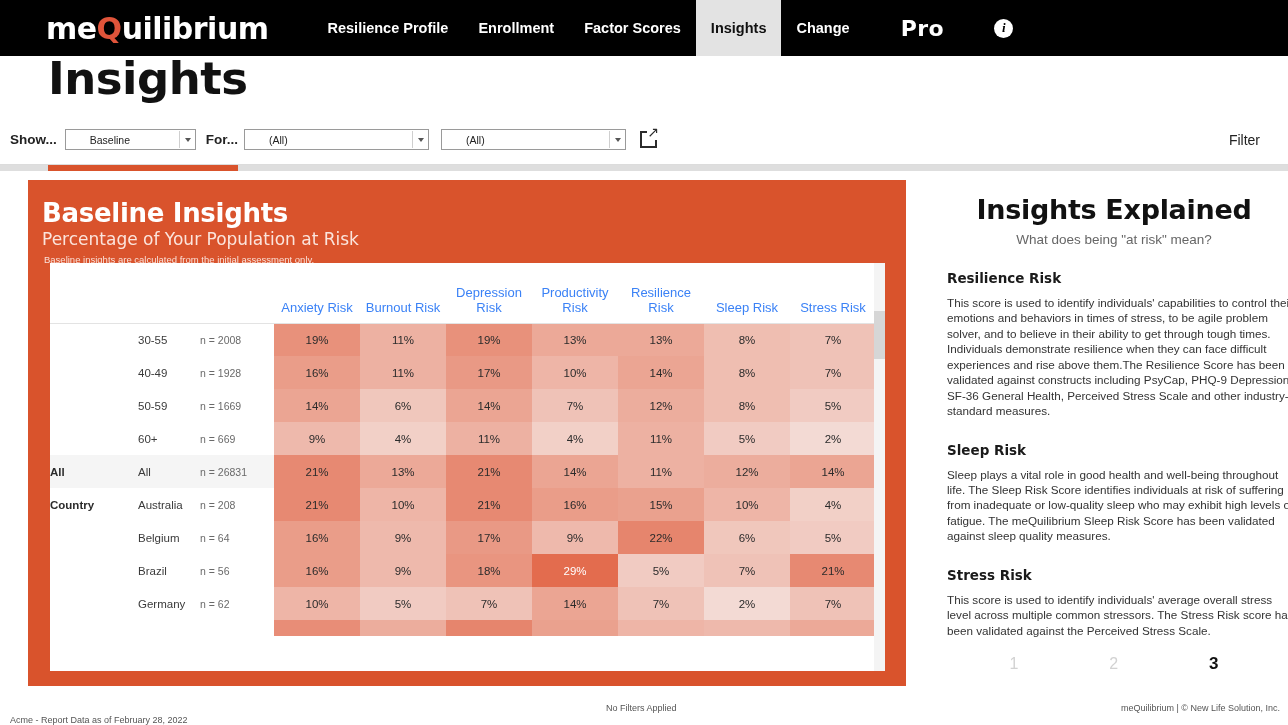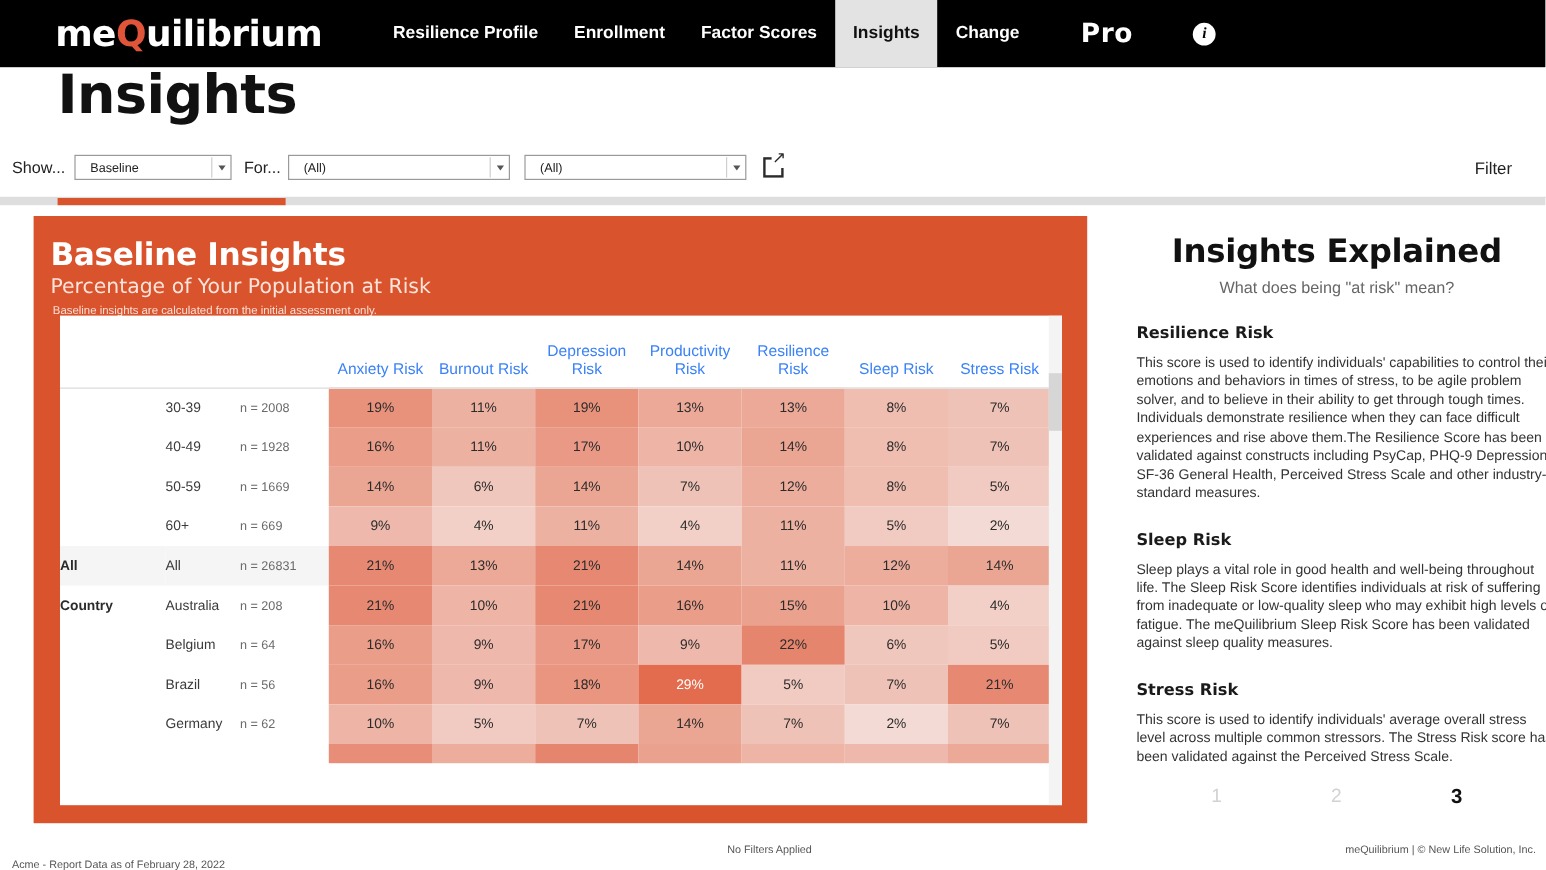--- a/index.html
+++ b/index.html
@@ -67,27 +67,27 @@
   }
 
   
   #filterbar {
     position: absolute; left: 0; top: 115px;
     width: 1288px; height: 50px;
     border-bottom: 1px solid #dcdcdc;
     display: flex; align-items: center;
     background: #fff;
   }
-  .flabel { font-size: 13.5px; color: #222; margin: 0 6px 0 10px; }
+  .flabel { font-size: 13.5px; color: #222; margin: 0 6px 0 10px; font-weight: bold; }
   .ddl {
     position: relative; height: 21px;
     border: 1px solid #9a9a9a; background: #fff;
     display: flex; align-items: center;
     font-size: 10.5px; color: #222;
-    padding-left: 12px;
+    padding-left: 24px;
     cursor: pointer;
   }
   .ddl .caret {
     position: absolute; right: 4px; top: 50%;
     width: 0; height: 0;
     border-left: 3.5px solid transparent;
     border-right: 3.5px solid transparent;
     border-top: 4px solid #555;
     transform: translateY(-50%);
   }
@@ -337,21 +337,21 @@
               <th class="hdr">Depression Risk</th>
               <th class="hdr">Productivity Risk</th>
               <th class="hdr">Resilience Risk</th>
               <th class="hdr">Sleep Risk</th>
               <th class="hdr">Stress Risk</th>
             </tr>
         </thead>
         <tbody id="bodyrows">
             <tr>
               <td class="group"></td>
-              <td class="name">30-39</td>
+              <td class="name">30-55</td>
               <td class="nval">n = 2008</td>
               <td class="val" style="background: rgb(232, 145, 123);">19%</td>
               <td class="val" style="background: rgb(237, 177, 162);">11%</td>
               <td class="val" style="background: rgb(232, 145, 123);">19%</td>
               <td class="val" style="background: rgb(236, 169, 152);">13%</td>
               <td class="val" style="background: rgb(236, 169, 152);">13%</td>
               <td class="val" style="background: rgb(239, 190, 177);">8%</td>
               <td class="val" style="background: rgb(239, 194, 183);">7%</td>
             </tr>
             <tr>

